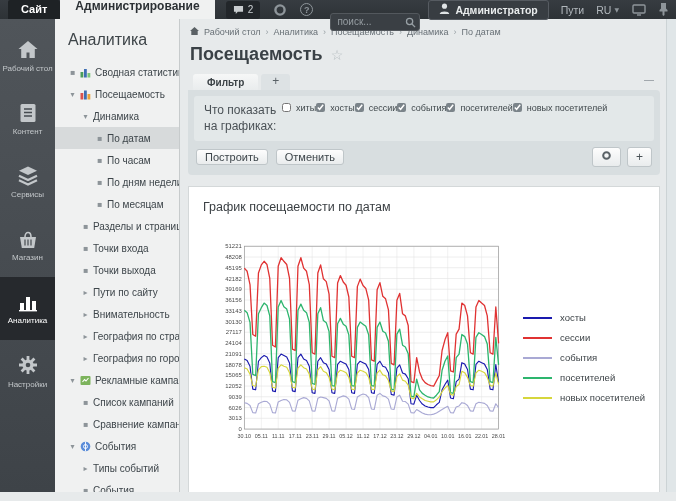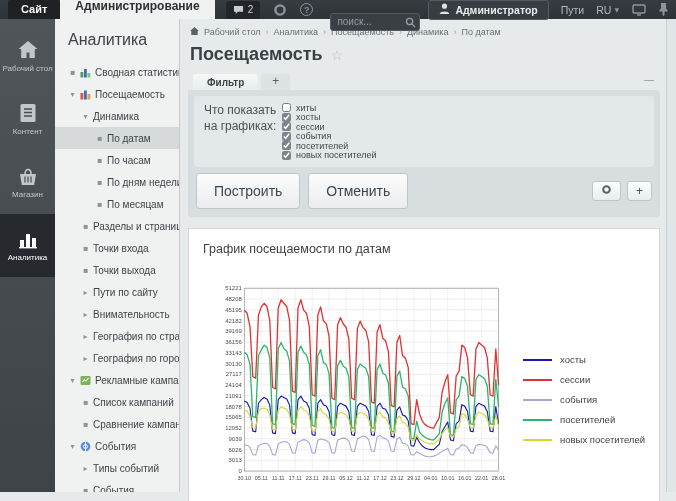--- a/index.html
+++ b/index.html
@@ -66,26 +66,26 @@
   
   .filter-tabs { position:relative; height:16px; display:flex; align-items:flex-end; }
   .tab-filter { height:16px; line-height:17px; padding:0 14px; background:linear-gradient(#f6f7f7,#e9eced);
                 border-radius:3px 3px 0 0; font-size:10px; font-weight:bold; color:#3c4347; margin-left:5px; cursor:pointer; }
   .tab-add { height:16px; line-height:15px; padding:0 11px; background:#dde2e4; border-radius:3px 3px 0 0;
              font-size:12px; color:#5a6267; margin-left:3px; cursor:pointer; }
   .filter-minimize { position:absolute; right:6px; top:0; color:#8d959a; font-size:10px; cursor:pointer; }
   .filter-body { background:#d8dee0; border-radius:0 4px 4px 4px; padding:6px; }
   .filter-inner { background:#e3e8e9; border-radius:3px; padding:7px 10px; display:flex; }
   .filter-label { width:78px; font-size:12px; color:#4a5156; line-height:1.3; flex:none; }
-  .filter-opts { display:flex; flex-direction:column; }
+  .filter-opts { display:flex; flex-direction:row; }
   .chk-row { display:flex; align-items:center; height:9.5px; font-size:9px; color:#3f474b; cursor:pointer; }
   .chk-row input { width:9px; height:9px; margin:0 5px 0 0; accent-color:#7b848a; cursor:pointer; }
   .filter-actions { display:flex; align-items:center; padding:6px 2px 2px; }
-  .btn { height:36px; background:linear-gradient(#fdfdfd,#e9eced); border:1px solid #bfc6c9; border-radius:3px;
-         padding:0 17px; font-size:14px; color:#3e464b; margin-right:8px; cursor:pointer; font-family:"Liberation Sans",sans-serif; }
+  .btn { height:16px; background:linear-gradient(#fdfdfd,#e9eced); border:1px solid #bfc6c9; border-radius:3px;
+         padding:0 8px; font-size:11px; color:#3e464b; margin-right:8px; cursor:pointer; font-family:"Liberation Sans",sans-serif; }
   .btn-sq { height:20px; background:linear-gradient(#fdfdfd,#e9eced); border:1px solid #bfc6c9; border-radius:3px;
             padding:0 8px; margin-left:6px; font-size:12px; color:#4a5257; cursor:pointer; display:flex; align-items:center; }
   .actions-spacer { flex:1; }
 
   
   .chart-panel { margin-top:11px; flex:1; background:#ffffff; border:1px solid #d4d8d9; border-bottom:none; padding:13px 14px 8px; }
   .chart-title { font-size:12.5px; color:#3a3f43; }
   .chart-row { display:flex; margin-top:12px; padding-left:10px; }
   .legend { margin-left:14px; margin-top:86px; }
   .legend-row { display:flex; align-items:center; margin-bottom:9px; }
@@ -178,37 +178,59 @@
         <svg width="18" height="20" viewBox="0 0 18 20">
             <rect x="1.5" y="1" width="15" height="18" rx="1.5" fill="currentColor"></rect>
             <path d="M5 6h8M5 9.5h8M5 13h8" stroke="#464b50" stroke-width="1.6"></path>
           </svg>
       </span>
       <span class="rl">Контент</span>
     </div>
     <div class="rail-item">
       <span>
         <svg width="22" height="20" viewBox="0 0 22 20">
+            <path d="M11 0.5l9 4.2-9 4.2-9-4.2z" fill="currentColor"></path>
+            <path d="M2 9.8l9 4.2 9-4.2" fill="none" stroke="currentColor" stroke-width="2.2"></path>
+            <path d="M2 14.3l9 4.2 9-4.2" fill="none" stroke="currentColor" stroke-width="2.2"></path>
+          </svg>
+      </span>
+      <span class="rl">Сервисы</span>
+    </div>
+    <div class="rail-item">
+      <span>
+        <svg width="22" height="20" viewBox="0 0 22 20">
             <path d="M8 8c0-6 6-6 6 0" fill="none" stroke="currentColor" stroke-width="1.6"></path>
             <path d="M3 8h16l-1.8 11H4.8z" fill="currentColor"></path>
             <path d="M8 10.5v6M11 10.5v6M14 10.5v6" stroke="#464b50" stroke-width="1.2"></path>
           </svg>
       </span>
       <span class="rl">Магазин</span>
     </div>
     <div class="rail-item active">
       <span>
         <svg width="22" height="20" viewBox="0 0 22 20" fill="currentColor">
             <rect x="3" y="11" width="4" height="7"></rect>
             <rect x="9" y="5" width="4" height="13"></rect>
             <rect x="15" y="9" width="4" height="9"></rect>
             <rect x="2" y="18" width="18" height="1.4"></rect>
           </svg>
       </span>
       <span class="rl">Аналитика</span>
+    </div>
+    <div class="rail-item">
+      <span>
+        <svg width="22" height="22" viewBox="0 0 22 22">
+            <g stroke="currentColor" stroke-width="2.8">
+              <path d="M11 2v4M11 16v4M2 11h4M16 11h4M4.6 4.6l2.9 2.9M14.5 14.5l2.9 2.9M17.4 4.6l-2.9 2.9M7.5 14.5l-2.9 2.9"></path>
+            </g>
+            <circle cx="11" cy="11" r="5.6" fill="currentColor"></circle>
+            <circle cx="11" cy="11" r="2.3" fill="#464b50"></circle>
+          </svg>
+      </span>
+      <span class="rl">Настройки</span>
     </div>
   </nav>
 
   <aside class="sidebar">
     <div class="sidebar-title">Аналитика</div>
     <div>
         <div class="side-item lvl0">
           <span class="arrow">▪</span>
           <span class="mini-icon">
             <svg width="11" height="11" viewBox="0 0 11 11">

